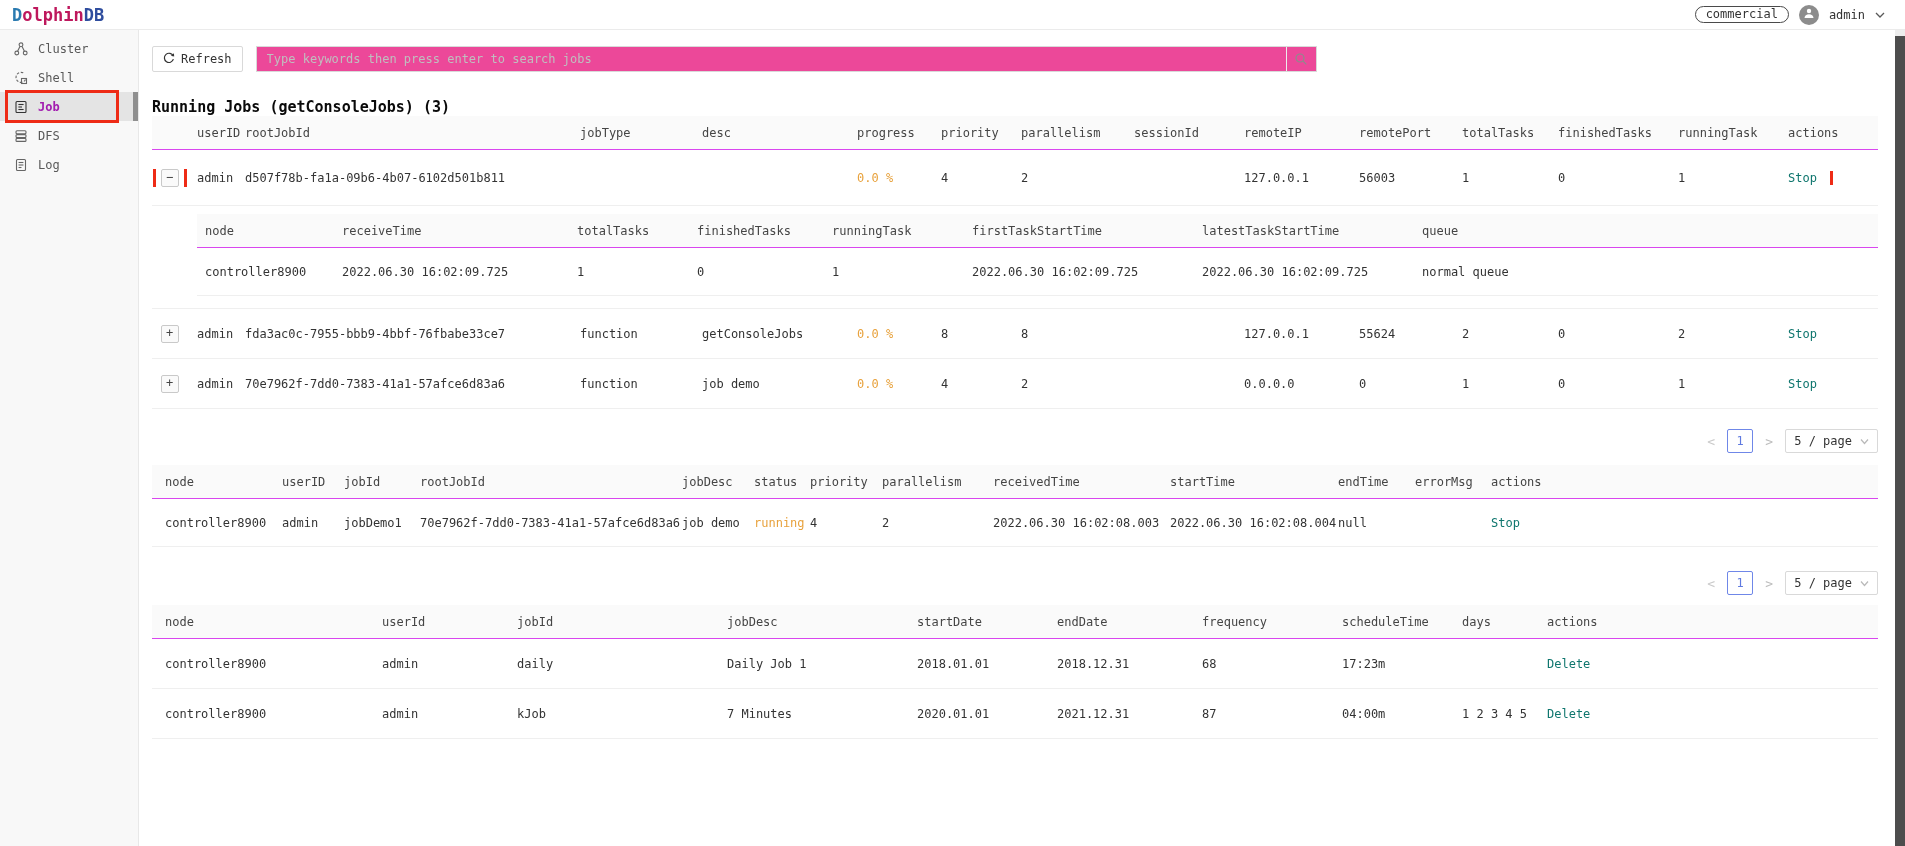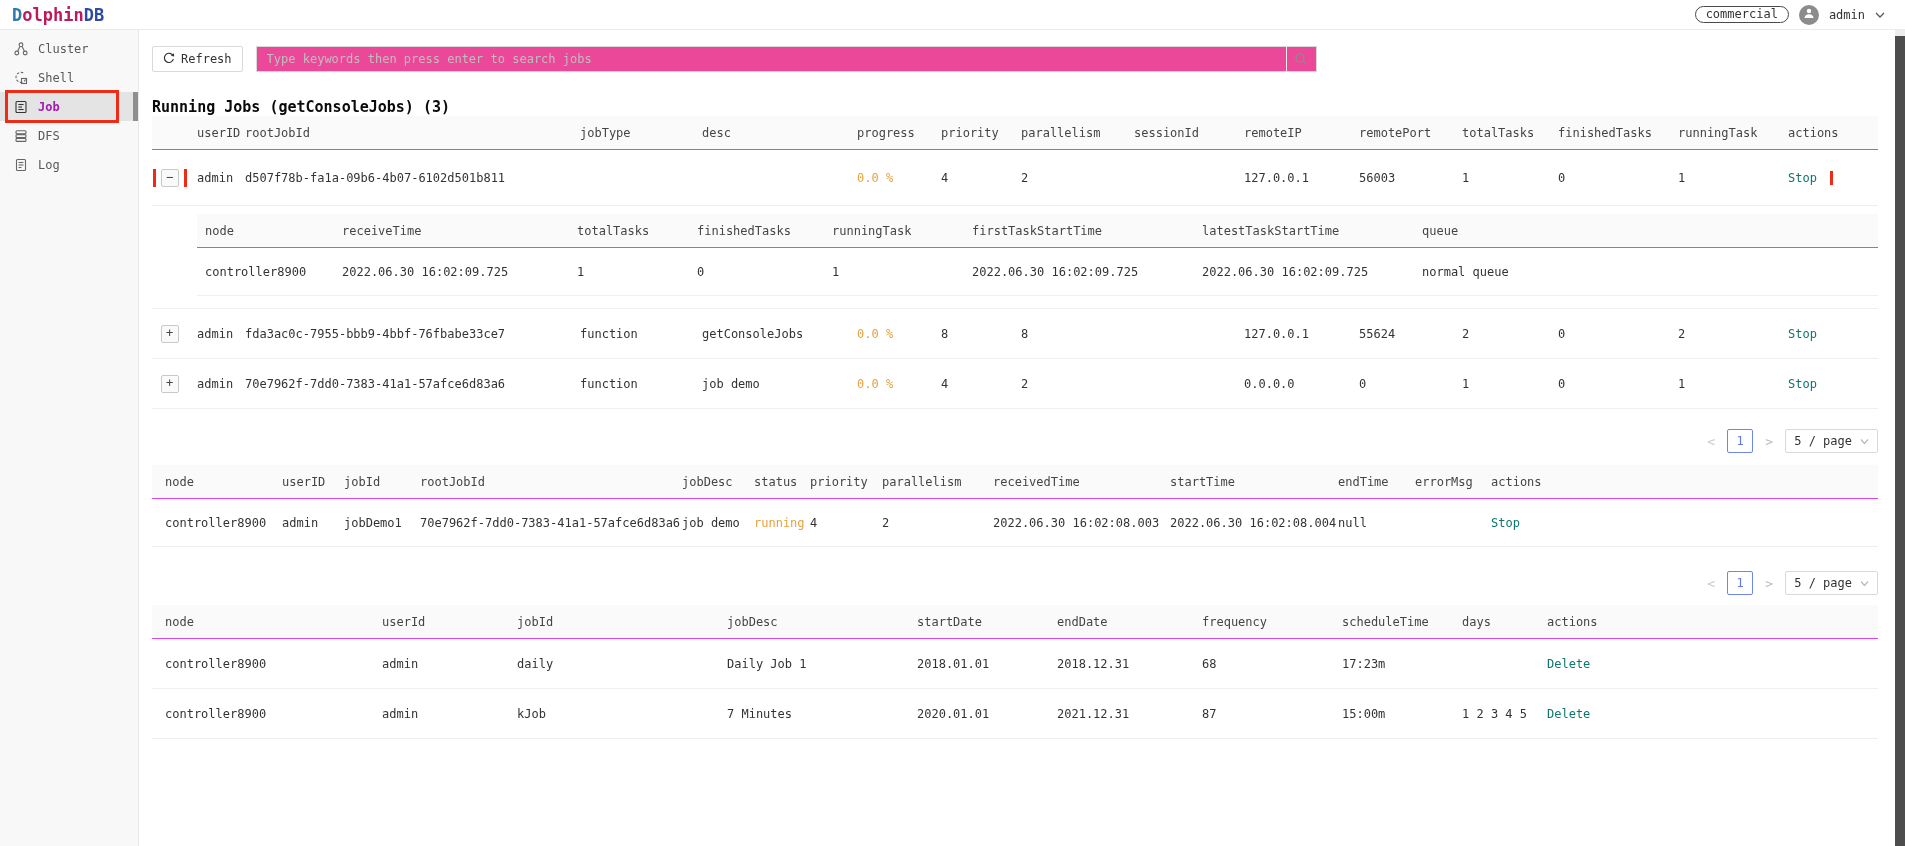--- a/index.html
+++ b/index.html
@@ -429,21 +429,21 @@
         <div class="cell hc9"><a class="lnk">Delete</a></div>
       </div>
       <div class="trow drow">
         <div class="cell hc0 padf">controller8900</div>
         <div class="cell hc1">admin</div>
         <div class="cell hc2">kJob</div>
         <div class="cell hc3">7 Minutes</div>
         <div class="cell hc4">2020.01.01</div>
         <div class="cell hc5">2021.12.31</div>
         <div class="cell hc6">87</div>
-        <div class="cell hc7">15:00m</div>
+        <div class="cell hc7">04:00m</div>
         <div class="cell hc8">1 2 3 4 5</div>
         <div class="cell hc9"><a class="lnk">Delete</a></div>
       </div>
     </div>
 
   </div>
 </div>
 
 <div class="scrollbar-track">
   <div class="scrollbar-thumb"></div>

